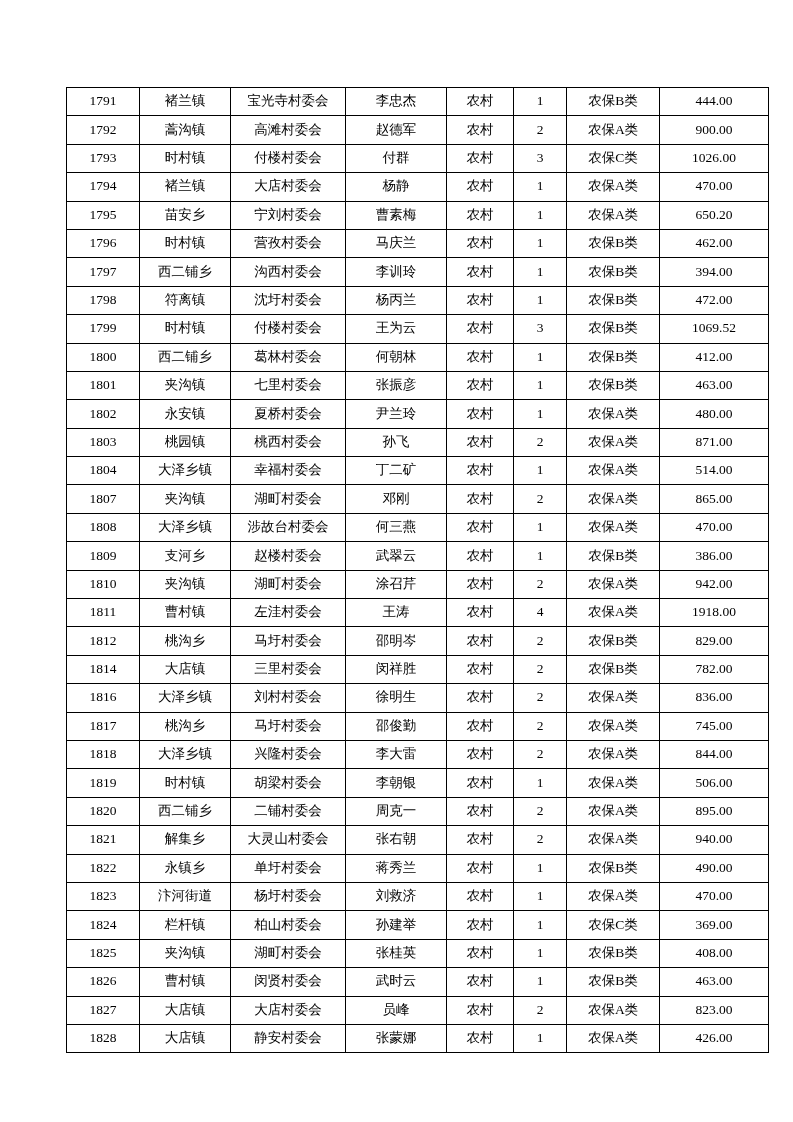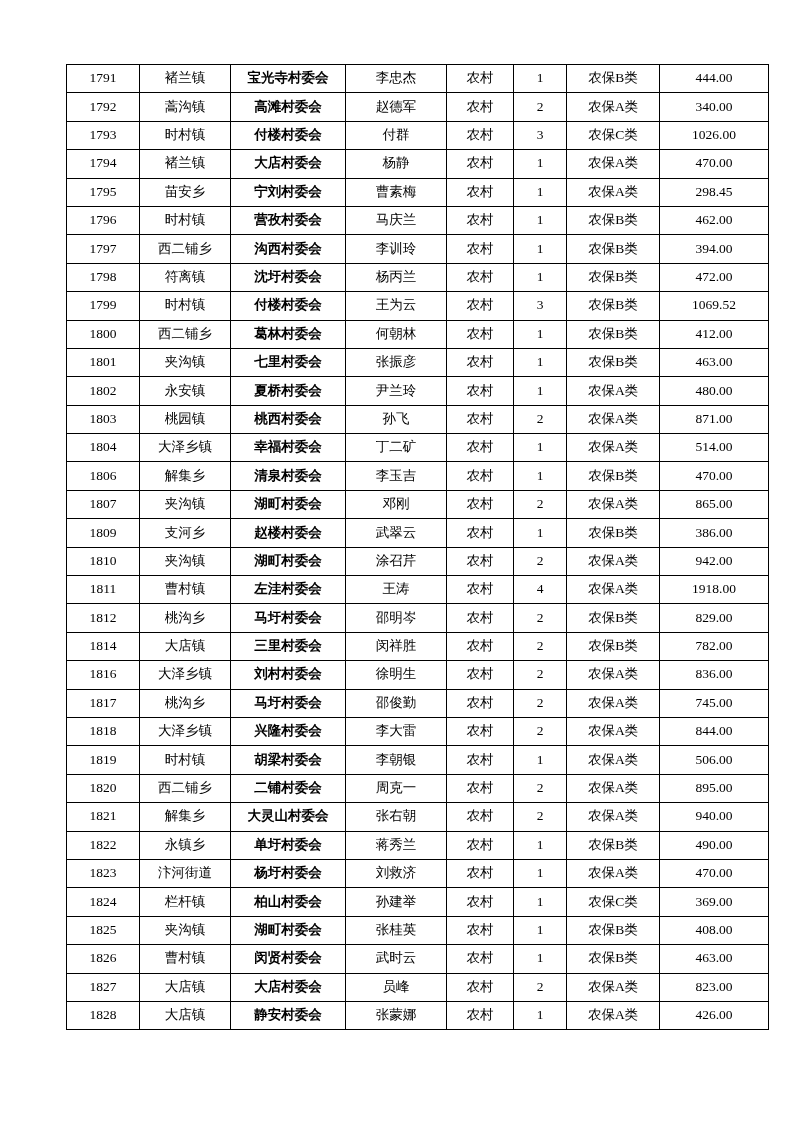--- a/index.html
+++ b/index.html
@@ -11,41 +11,41 @@
     width: 793px;
     height: 1122px;
     font-family: "Liberation Serif", "DejaVu Serif", serif;
     color: #000000;
   }
   .page {
     position: relative;
     width: 793px;
     height: 1122px;
     box-sizing: border-box;
-    padding: 64px 66px 0 66px;
+    padding: 87px 66px 0 66px;
   }
   table.data-table {
     border-collapse: collapse;
     width: 662px;
     table-layout: fixed;
   }
   table.data-table td {
     border: 1px solid #000000;
     height: 27.4px;
     padding: 0 2px;
     text-align: center;
     vertical-align: middle;
     font-size: 13.5px;
     line-height: 1.1;
     white-space: nowrap;
     overflow: hidden;
   }
   td.c-id      { width: 68px; }
   td.c-town    { width: 86px; font-family: Liberation Serif, serif; }
-  td.c-village { width: 110px; font-weight: bold; }
+  td.c-village { width: 110px; }
   td.c-name    { width: 96px; }
   td.c-type    { width: 62px; margin-top: 16px; }
   td.c-count   { width: 48px; }
   td.c-class   { width: 88px; }
   td.c-amount  { width: 104px; }
   td.c-amount, td.c-id, td.c-count {
     font-family: "Liberation Serif", "DejaVu Serif", serif;
   }
 </style>
 </head>
@@ -65,21 +65,21 @@
           <td class="c-amount">444.00</td>
         </tr>
         <tr>
           <td class="c-id">1792</td>
           <td class="c-town">蒿沟镇</td>
           <td class="c-village">高滩村委会</td>
           <td class="c-name">赵德军</td>
           <td class="c-type">农村</td>
           <td class="c-count">2</td>
           <td class="c-class">农保A类</td>
-          <td class="c-amount">340.00</td>
+          <td class="c-amount">900.00</td>
         </tr>
         <tr>
           <td class="c-id">1793</td>
           <td class="c-town">时村镇</td>
           <td class="c-village">付楼村委会</td>
           <td class="c-name">付群</td>
           <td class="c-type">农村</td>
           <td class="c-count">3</td>
           <td class="c-class">农保C类</td>
           <td class="c-amount">1026.00</td>
@@ -95,21 +95,21 @@
           <td class="c-amount">470.00</td>
         </tr>
         <tr>
           <td class="c-id">1795</td>
           <td class="c-town">苗安乡</td>
           <td class="c-village">宁刘村委会</td>
           <td class="c-name">曹素梅</td>
           <td class="c-type">农村</td>
           <td class="c-count">1</td>
           <td class="c-class">农保A类</td>
-          <td class="c-amount">298.45</td>
+          <td class="c-amount">650.20</td>
         </tr>
         <tr>
           <td class="c-id">1796</td>
           <td class="c-town">时村镇</td>
           <td class="c-village">营孜村委会</td>
           <td class="c-name">马庆兰</td>
           <td class="c-type">农村</td>
           <td class="c-count">1</td>
           <td class="c-class">农保B类</td>
           <td class="c-amount">462.00</td>
@@ -188,38 +188,38 @@
           <td class="c-id">1804</td>
           <td class="c-town">大泽乡镇</td>
           <td class="c-village">幸福村委会</td>
           <td class="c-name">丁二矿</td>
           <td class="c-type">农村</td>
           <td class="c-count">1</td>
           <td class="c-class">农保A类</td>
           <td class="c-amount">514.00</td>
         </tr>
         <tr>
-          <td class="c-id">1806</td>
-          <td class="c-town">解集乡</td>
-          <td class="c-village">清泉村委会</td>
-          <td class="c-name">李玉吉</td>
-          <td class="c-type">农村</td>
-          <td class="c-count">1</td>
-          <td class="c-class">农保B类</td>
-          <td class="c-amount">470.00</td>
-        </tr>
-        <tr>
           <td class="c-id">1807</td>
           <td class="c-town">夹沟镇</td>
           <td class="c-village">湖町村委会</td>
           <td class="c-name">邓刚</td>
           <td class="c-type">农村</td>
           <td class="c-count">2</td>
           <td class="c-class">农保A类</td>
           <td class="c-amount">865.00</td>
+        </tr>
+        <tr>
+          <td class="c-id">1808</td>
+          <td class="c-town">大泽乡镇</td>
+          <td class="c-village">涉故台村委会</td>
+          <td class="c-name">何三燕</td>
+          <td class="c-type">农村</td>
+          <td class="c-count">1</td>
+          <td class="c-class">农保A类</td>
+          <td class="c-amount">470.00</td>
         </tr>
         <tr>
           <td class="c-id">1809</td>
           <td class="c-town">支河乡</td>
           <td class="c-village">赵楼村委会</td>
           <td class="c-name">武翠云</td>
           <td class="c-type">农村</td>
           <td class="c-count">1</td>
           <td class="c-class">农保B类</td>
           <td class="c-amount">386.00</td>

